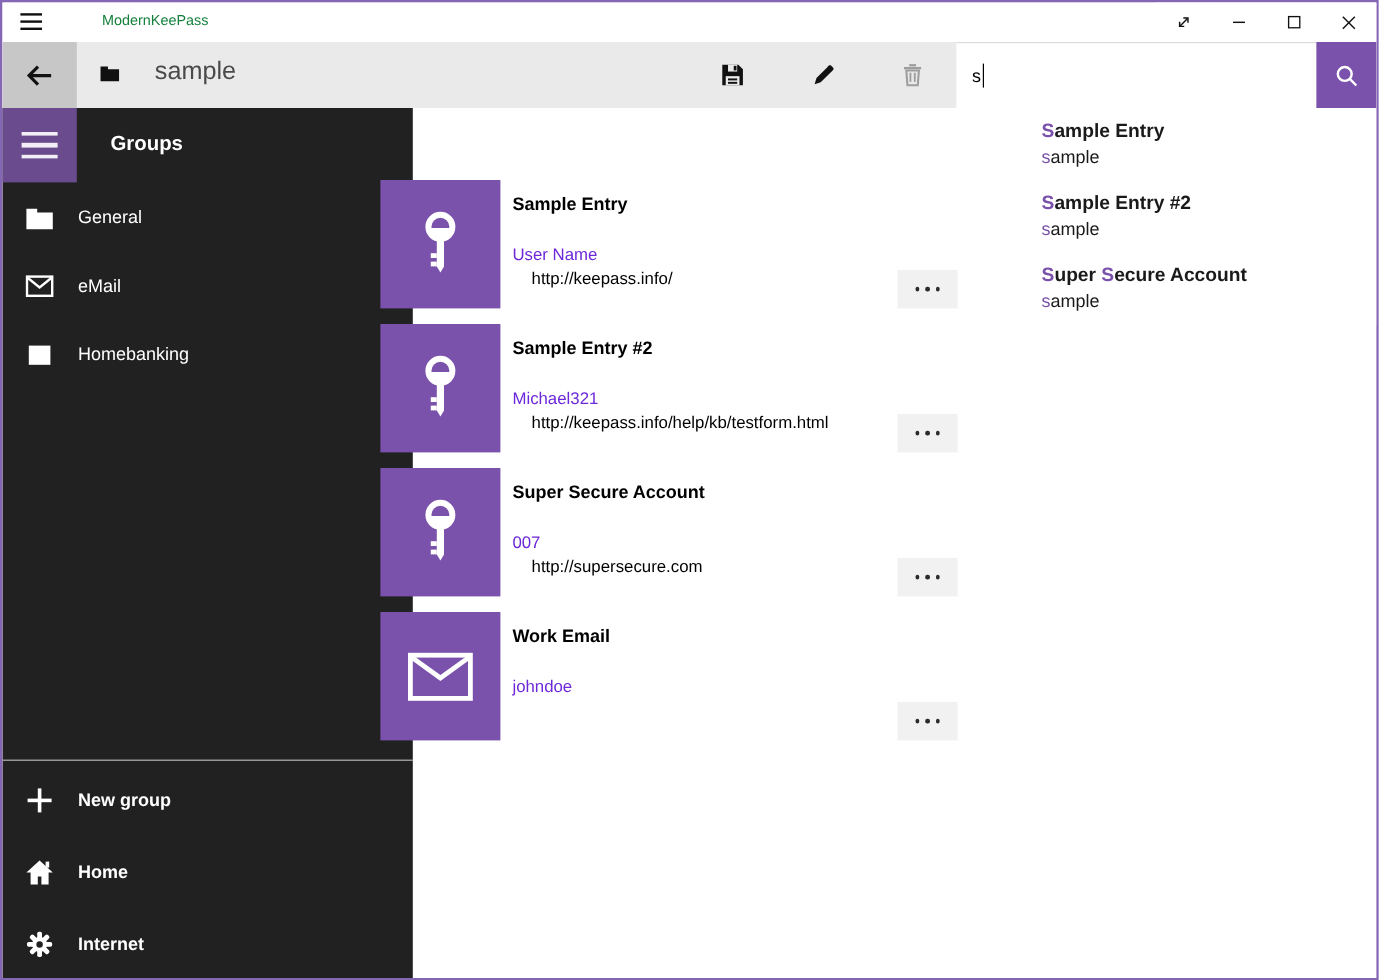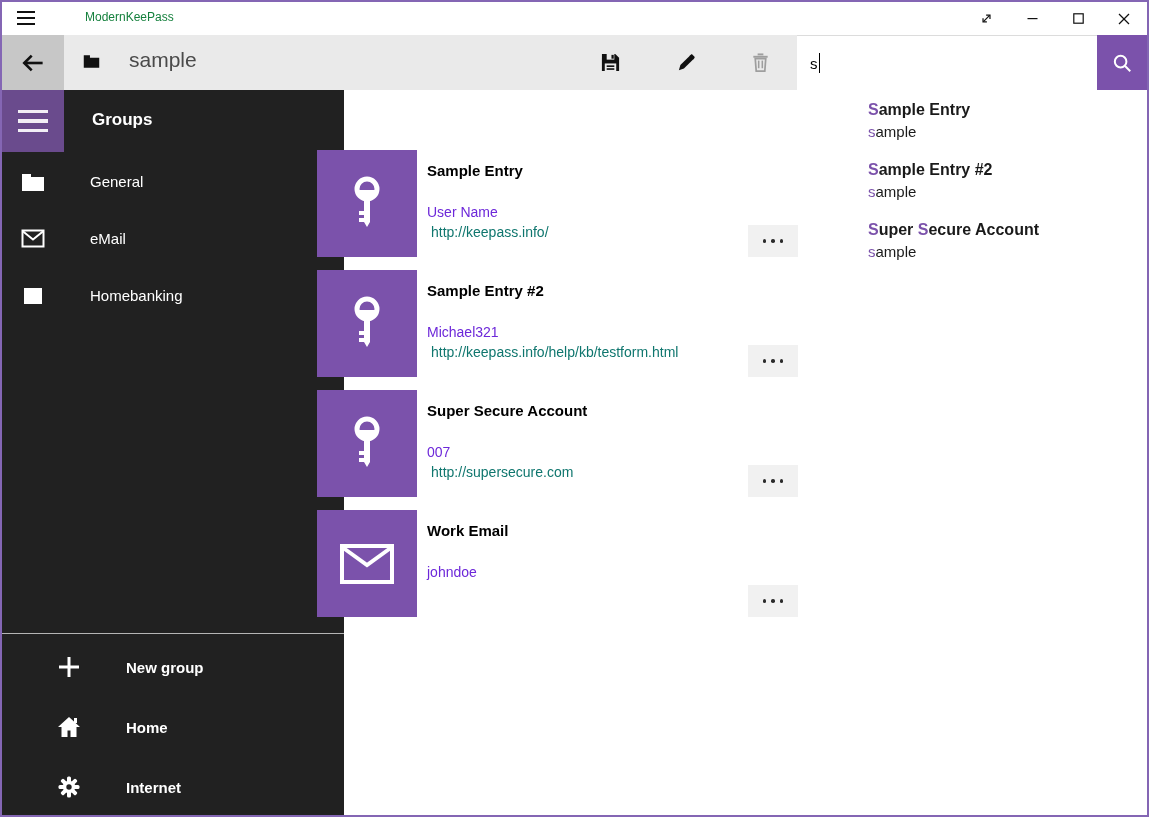--- a/index.html
+++ b/index.html
@@ -30,34 +30,34 @@
 
   
   .sidebar { position:absolute; left:0; top:88px; width:342px; bottom:0; background:#212121; }
   .pane-toggle { position:absolute; left:0; top:0; width:62px; height:62px; background:#6A4B8D; display:flex; align-items:center; justify-content:center; }
   .pane-toggle .lines { width:30px; height:22px; display:flex; flex-direction:column; justify-content:space-between; }
   .pane-toggle .lines i { display:block; height:3.2px; background:#F2EFF6; }
   .side-heading { position:absolute; left:90px; top:20px; font-size:17px; font-weight:bold; color:#fff; }
   .group-list { position:absolute; left:0; top:63px; right:0; }
   .side-item { height:57px; display:flex; align-items:center; color:#fff; }
   .side-item .ic { width:24px; height:24px; margin-left:19px; display:flex; align-items:center; justify-content:center; }
-  .side-item .lbl { margin-left:45px; font-size:15px; }
+  .side-item .lbl { margin-left:20px; font-size:15px; }
   .side-sep { position:absolute; left:0; right:0; top:543px; height:1px; background:#B5B5B5; }
-  .footer-list { position:absolute; left:0; top:547px; right:0;padding-left:36px; }
+  .footer-list { position:absolute; left:0; top:547px; right:0; }
   .footer-list .side-item { height:60px; }
   .footer-list .lbl { font-weight:bold; }
 
   
   .entry-list { position:absolute; left:315px; top:148px; width:481px; }
   .entry-row { position:relative; width:481px; height:107px; margin-bottom:13px; }
   .entry-tile { position:absolute; left:0; top:0; width:100px; height:107px; background:#7B52AB; display:flex; align-items:center; justify-content:center; }
   .entry-text { position:absolute; left:110px; top:0; right:60px; }
   .entry-title { position:absolute; top:12px; left:0; font-size:15px; font-weight:bold; color:#000; white-space:nowrap; }
   .entry-user  { position:absolute; top:54px; left:0; font-size:14px; color:#6d28d9; white-space:nowrap; }
-  .entry-url   { position:absolute; top:74px; left:4px; font-size:14px; color:#0f766e; white-space:nowrap; }
+  .entry-url   { position:absolute; top:74px; left:16px; font-size:14px; color:#000000; white-space:nowrap; }
   .more-btn { position:absolute; right:0; bottom:0; width:50px; height:32px; background:#F1F1F1; border:none; display:flex; align-items:center; justify-content:center; gap:5px; }
   .more-btn i { width:3.5px; height:3.5px; border-radius:50%; background:#2B2B2B; display:block; }
 
   
   .suggest-panel { position:absolute; left:797px; top:88px; width:348px; height:182px; background:#fff; padding:10px 0 0 69px; }
   .suggest-item { height:60px; }
   .sg-title { font-size:16px; font-weight:bold; color:#1A1A1A; line-height:20px; }
   .sg-sub { font-size:15px; color:#1A1A1A; line-height:20px; margin-top:2px; }
   .hl { color:#7B52AB; }
 </style>

